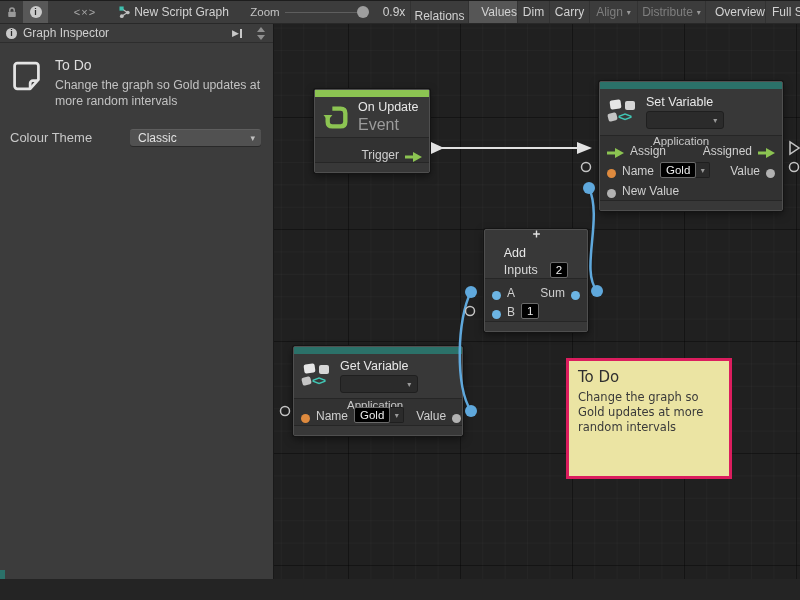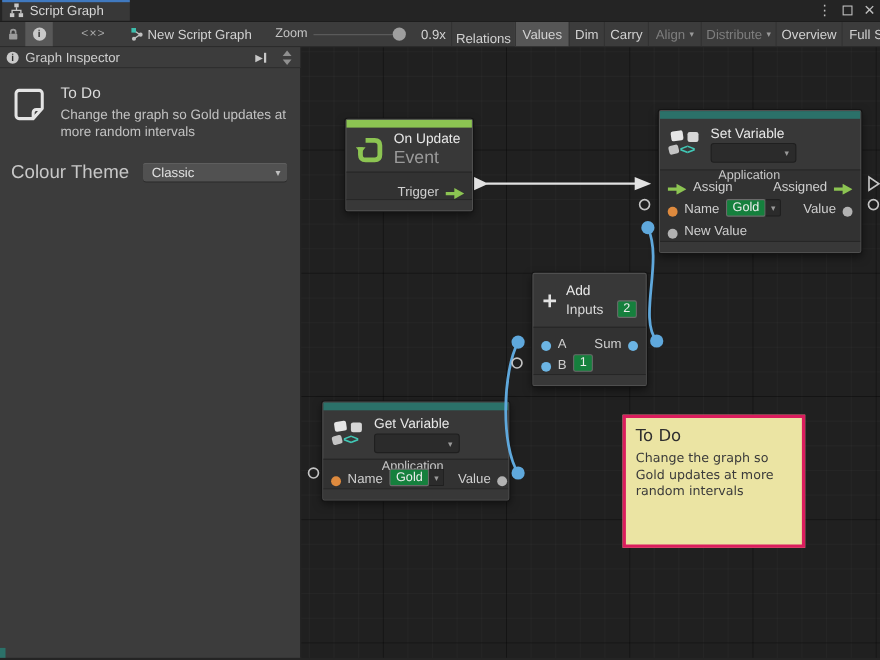--- a/index.html
+++ b/index.html
@@ -46,21 +46,21 @@
   .ititle { font-size:12px; color:#CFCFCF; flex:1; }
   .expand { display:flex; align-items:center; color:#C8C8C8; font-size:9px; margin-right:6px; }
   .ebar { width:2px; height:9px; background:#C8C8C8; margin-left:1px; display:inline-block; }
   .spin { width:13px; height:17px; display:flex; flex-direction:column; align-items:center; justify-content:center; gap:3px; }
   .spin .up { width:0; height:0; border-left:4px solid transparent; border-right:4px solid transparent; border-bottom:5px solid #8F8F8F; }
   .spin .dn { width:0; height:0; border-left:4px solid transparent; border-right:4px solid transparent; border-top:5px solid #8F8F8F; }
   .inote { display:flex; gap:12px; padding:14px 10px 10px 10px; }
   .in-title { font-size:14px; color:#DCDCDC; margin-bottom:5px; }
   .in-body { font-size:12.3px; color:#C2C2C2; width:208px; line-height:1.3; }
   .theme-row { position:relative; display:flex; align-items:center; margin-top:8px; padding:0 10px; height:20px; }
-  .tlabel { font-size:17px; color:#C8C8C8; }
+  .tlabel { font-size:13px; color:#C8C8C8; }
   .select { position:absolute; left:130px; right:12px; height:17px; background:#515151; border-radius:3px;
             border-top:1px solid #5E5E5E; box-shadow:0 1px 0 rgba(0,0,0,.3);
             display:flex; align-items:center; padding:0 20px 0 8px; font-size:12px; color:#E2E2E2; }
   .sel-arrow { position:absolute; right:6px; top:3px; font-size:9px; color:#C0C0C0; }
   .grip { position:absolute; left:0; bottom:0; width:5px; height:9px; background:#2B7169; }
 
   
   .canvas { position:relative; width:526px; height:555px; background:#202020; overflow:hidden;
     background-image:
       linear-gradient(to right, rgba(0,0,0,0.45) 1px, transparent 1px),
@@ -87,21 +87,21 @@
   .dot.blue { background:#6CB5E4; }
   .dot.orange { background:#DE8A3E; }
   .dot.gray { background:#B2B2B2; }
   .plabel { color:#CFCFCF; white-space:nowrap; overflow:hidden; flex:none; }
   .spacer { flex:1; }
   .ndd { display:inline-flex; align-items:center; gap:4px; height:18px; background:#2B2B2B;
          border:1px solid #1F1F1F; border-radius:3px; padding:0 6px; font-size:11.5px; color:#C8C8C8; }
   .ndd .txt { max-width:58px; overflow:hidden; white-space:nowrap;margin-top:41px; }
   .ndd .a { font-size:8px; color:#9A9A9A; }
   .vdd { display:inline-flex; flex:none; }
-  .vbox { display:inline-flex; align-items:center; height:16px; background:#15803d; border:1px solid #6A6A6A;
+  .vbox { display:inline-flex; align-items:center; height:16px; background:#000000; border:1px solid #6A6A6A;
           border-radius:2px; padding:0 5px; font-size:11.5px; color:#EDEDED; }
   .vdd .arrbox { display:inline-flex; align-items:center; justify-content:center; width:14px; height:16px;
           background:#2B2B2B; border:1px solid #1F1F1F; border-left:none; border-radius:0 2px 2px 0; font-size:8px; color:#9A9A9A; }
   .flow { flex:none; display:flex; }
   .varicon { position:relative; width:30px; height:27px; flex:none; }
   .varicon .q1 { position:absolute; left:2px; top:1px; width:11px; height:9px; background:#E6E6E6; border-radius:2px; transform:rotate(-8deg); }
   .varicon .q2 { position:absolute; left:17px; top:2px; width:10px; height:9px; background:#D6D6D6; border-radius:2px; }
   .varicon .q3 { position:absolute; left:0px; top:14px; width:9px; height:8px; background:#C4C4C4; border-radius:2px; transform:rotate(-14deg); }
   .varicon .ang { position:absolute; left:10px; top:10px; font-size:13px; font-weight:bold; color:#41C8B6; letter-spacing:-1px; }
 
@@ -111,37 +111,20 @@
   .s-title { font-size:15px; color:#2F2F2F; margin-bottom:4px; font-family:"DejaVu Sans", sans-serif; }
   .s-body { font-size:11.5px; color:#3A3A3A; width:142px; line-height:1.3; font-family:"DejaVu Sans", sans-serif; }
 
   .wires { position:absolute; left:0; top:0; z-index:3; pointer-events:none; }
 </style>
 </head>
 <body>
 
 <div class="window">
 
-  <div class="titlebar">
-    <div class="tab">
-      <span class="tab-accent"></span>
-      <svg width="14" height="13" viewBox="0 0 14 13">
-        <rect x="5" y="0" width="4" height="3.6" fill="#C8C8C8"></rect>
-        <path d="M7 3.6 V6.5 M3 9 V6.5 H11 V9" stroke="#C8C8C8" stroke-width="1.2" fill="none"></path>
-        <rect x="1" y="9" width="4" height="3.6" fill="#C8C8C8"></rect>
-        <rect x="9" y="9" width="4" height="3.6" fill="#C8C8C8"></rect>
-      </svg>
-      <span class="tab-label">Script Graph</span>
-    </div>
-    <div class="win-controls">
-      <span class="wc">⋮</span>
-      <span class="wc-max"></span>
-      <span class="wc">✕</span>
-    </div>
-  </div>
 
   <div class="toolbar">
     <div class="titem lock-ic" style="left:2px;width:19px;">
       <svg width="12" height="13" viewBox="0 0 16 16">
         <rect x="3" y="7" width="10" height="7" rx="1" fill="#ABABAB"></rect>
         <path d="M5 7 V5 a3 3 0 0 1 6 0 V7" stroke="#ABABAB" stroke-width="2" fill="none"></path>
       </svg>
     </div>
     <div class="titem info-btn" style="left:23px;width:25px;">
       <span class="info-circle">i</span>
@@ -161,38 +144,38 @@
     <div class="titem zoom-label" style="left:248px;width:34px;">Zoom</div>
     <div class="slider" style="left:285px;width:84px;">
       <div class="track"></div>
       <div class="thumb" style="left:72px;"></div>
     </div>
     <div class="titem" style="left:380px;width:28px;">0.9x</div>
 
     <div class="titem tbtn" style="left:410px;width:58px;align-items:flex-end;">
       <span>Relations</span>
     </div>
-    <div class="titem tbtn active" style="left:468px;width:49px;">
+    <div class="titem tbtn active" style="left:468px;width:49px;justify-content:flex-end;">
       <span>Values</span>
     </div>
     <div class="titem tbtn" style="left:517px;width:32px;">
       <span>Dim</span>
     </div>
     <div class="titem tbtn" style="left:549px;width:40px;">
       <span>Carry</span>
     </div>
     <div class="titem tbtn disabled" style="left:589px;width:48px;">
       <span>Align</span>
       <span class="dd-arr">▾</span>
     </div>
     <div class="titem tbtn disabled" style="left:637px;width:68px;">
       <span>Distribute</span>
       <span class="dd-arr">▾</span>
     </div>
-    <div class="titem tbtn" style="left:705px;width:60px;">
+    <div class="titem tbtn" style="left:705px;width:60px;justify-content:flex-end;">
       <span>Overview</span>
     </div>
     <div class="titem tbtn" style="left:765px;width:40px;overflow:hidden;justify-content:flex-start;padding-left:6px;">
       <span>Full S</span>
     </div>
   </div>
 
   <div class="main">
 
     <div class="inspector">
@@ -301,21 +284,21 @@
           </div>
           <div class="prow" style="height:20px;">
             <span class="dot gray"></span>
             <span class="plabel">New Value</span>
           </div>
         </div>
         <div class="ftr"></div>
       </div>
 
       <div class="node" style="left:210px;top:205px;width:104px;">
-        <div class="hdr" style="height:48px;">
+        <div class="hdr" style="height:48px;flex-direction:column;">
           <svg width="27" height="27" viewBox="0 0 26 26">
             <path d="M13 2 V24 M2 13 H24" stroke="#E2E2E2" stroke-width="4.5"></path>
           </svg>
           <div class="tcol">
             <div class="t1">Add</div>
             <div style="display:flex;align-items:center;gap:12px;">
               <span class="t1" style="color:#D8D8D8;">Inputs</span>
               <span class="vbox">2</span>
             </div>
           </div>

